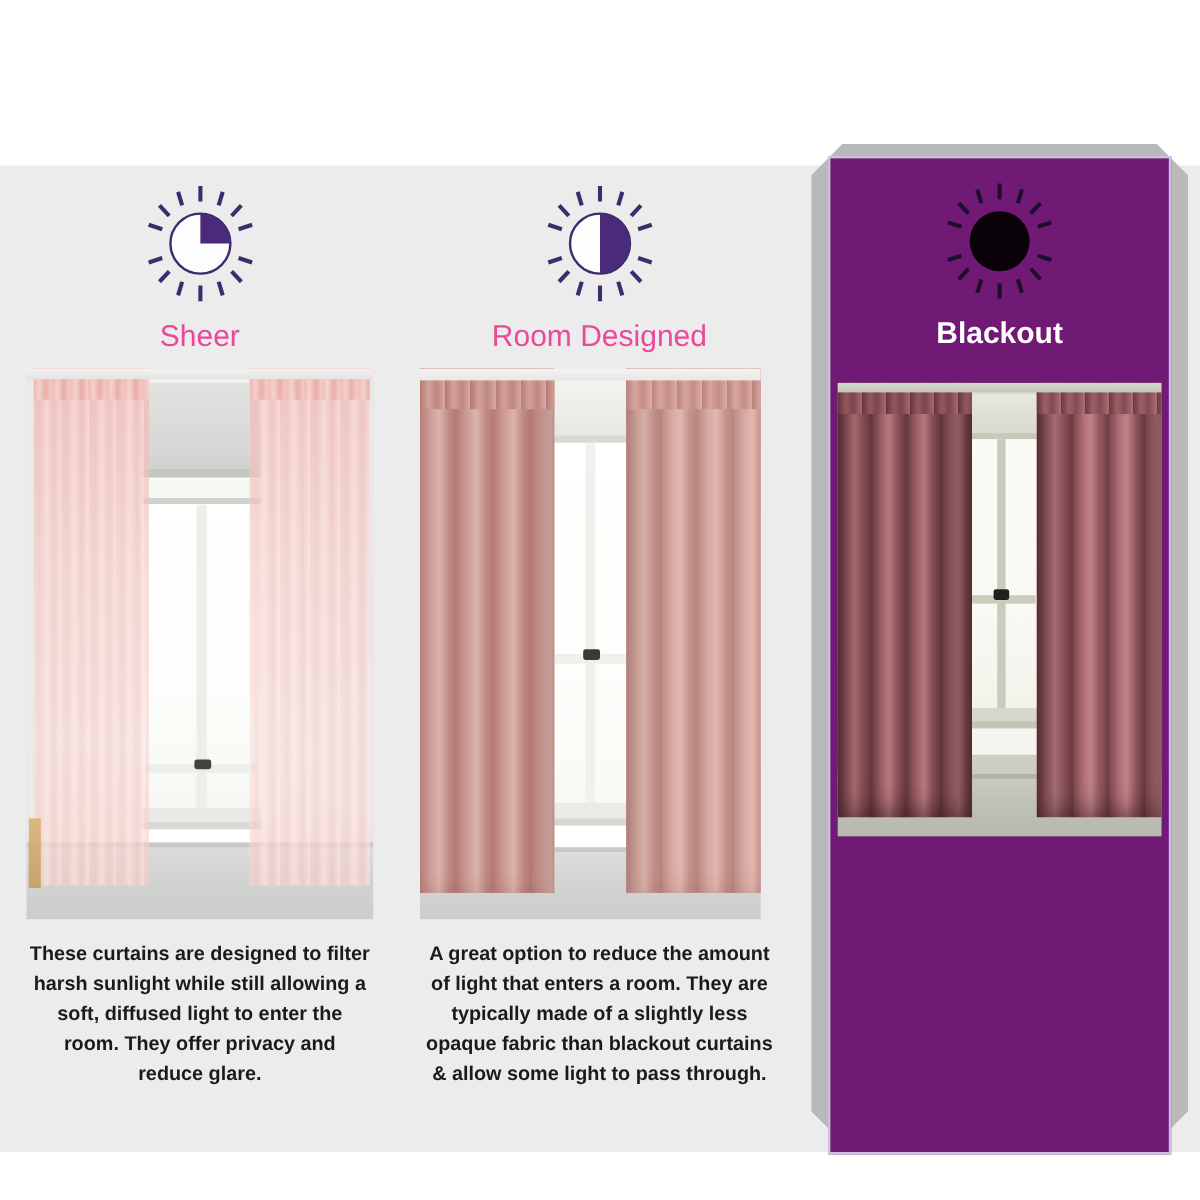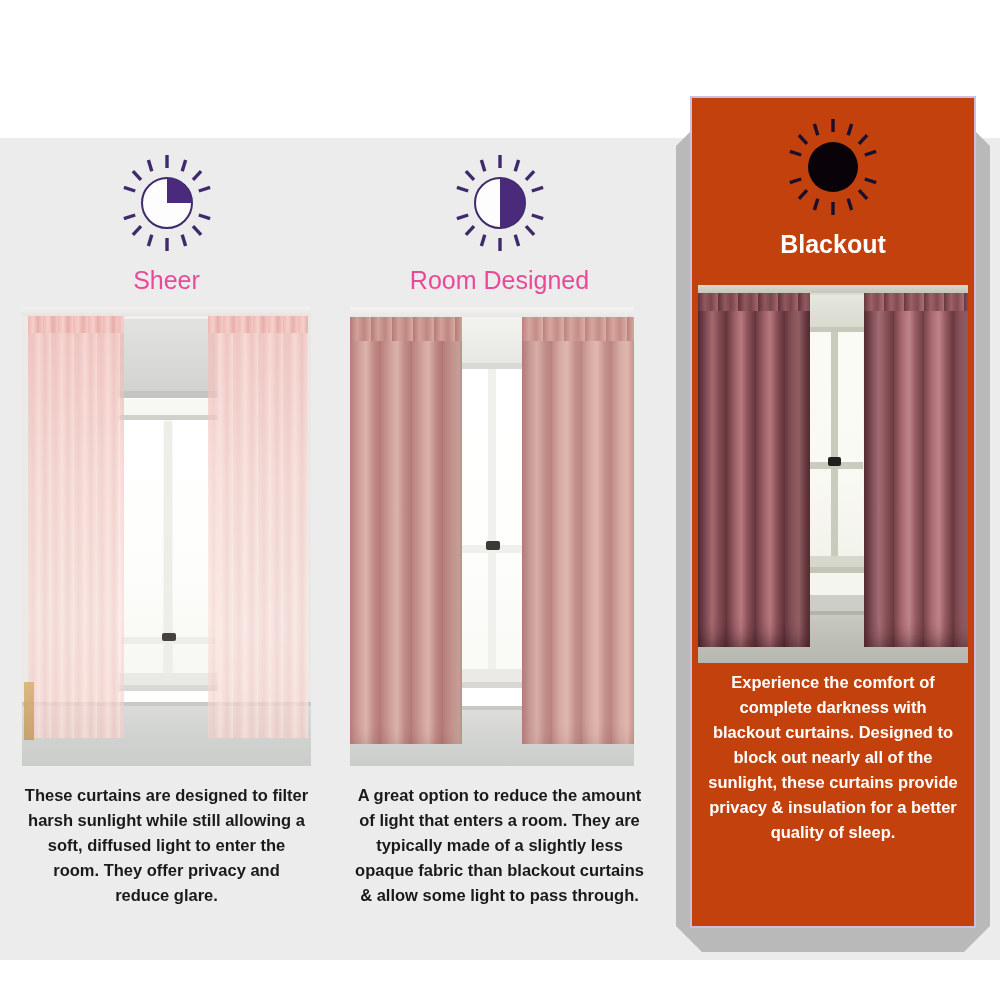--- a/index.html
+++ b/index.html
@@ -118,24 +118,24 @@
       314px 806px,
       288px 832px,
       26px 832px,
       0px 806px,
       0px 26px
     );
   }
   .highlight-card {
     position: absolute;
     left: 690px;
-    top: 96px;
+    top: 130px;
     width: 286px;
     height: 832px;
-    background: #c2410c;
+    background: #701a75;
     border: 2px solid #cdbfe0;
     overflow: hidden;
   }
   .highlight-card .icon-wrap { top: 14px; height: 110px; }
   .highlight-card .col-heading {
     top: 132px;
     color: #ffffff;
     font-size: 25px;
     font-weight: 700;
   }
@@ -430,16 +430,15 @@
                linear-gradient(180deg,#a5676e 0%,#b27279 42%,#975b62 100%);
              box-shadow: inset 12px 0 26px rgba(30,10,15,.45), inset -8px 0 20px rgba(30,10,15,.30);">
         </div>
         <div style="position:absolute;left:166px;top:0;width:104px;height:26px;
              background:repeating-linear-gradient(90deg,#663840 0px,#9d6067 7px,#824b52 13px,#ad6d74 20px);"></div>
 
         <div class="rod" style="height:8px;background:linear-gradient(180deg,#d7d8ce,#c4c5bb);"></div>
       </div>
     </div>
 
-    <div class="col-desc">Experience the comfort of complete darkness with blackout curtains. Designed to block out nearly all of the sunlight, these curtains provide privacy &amp; insulation for a better quality of sleep.</div>
   </div>
 
 </div>
 
 </body></html>

